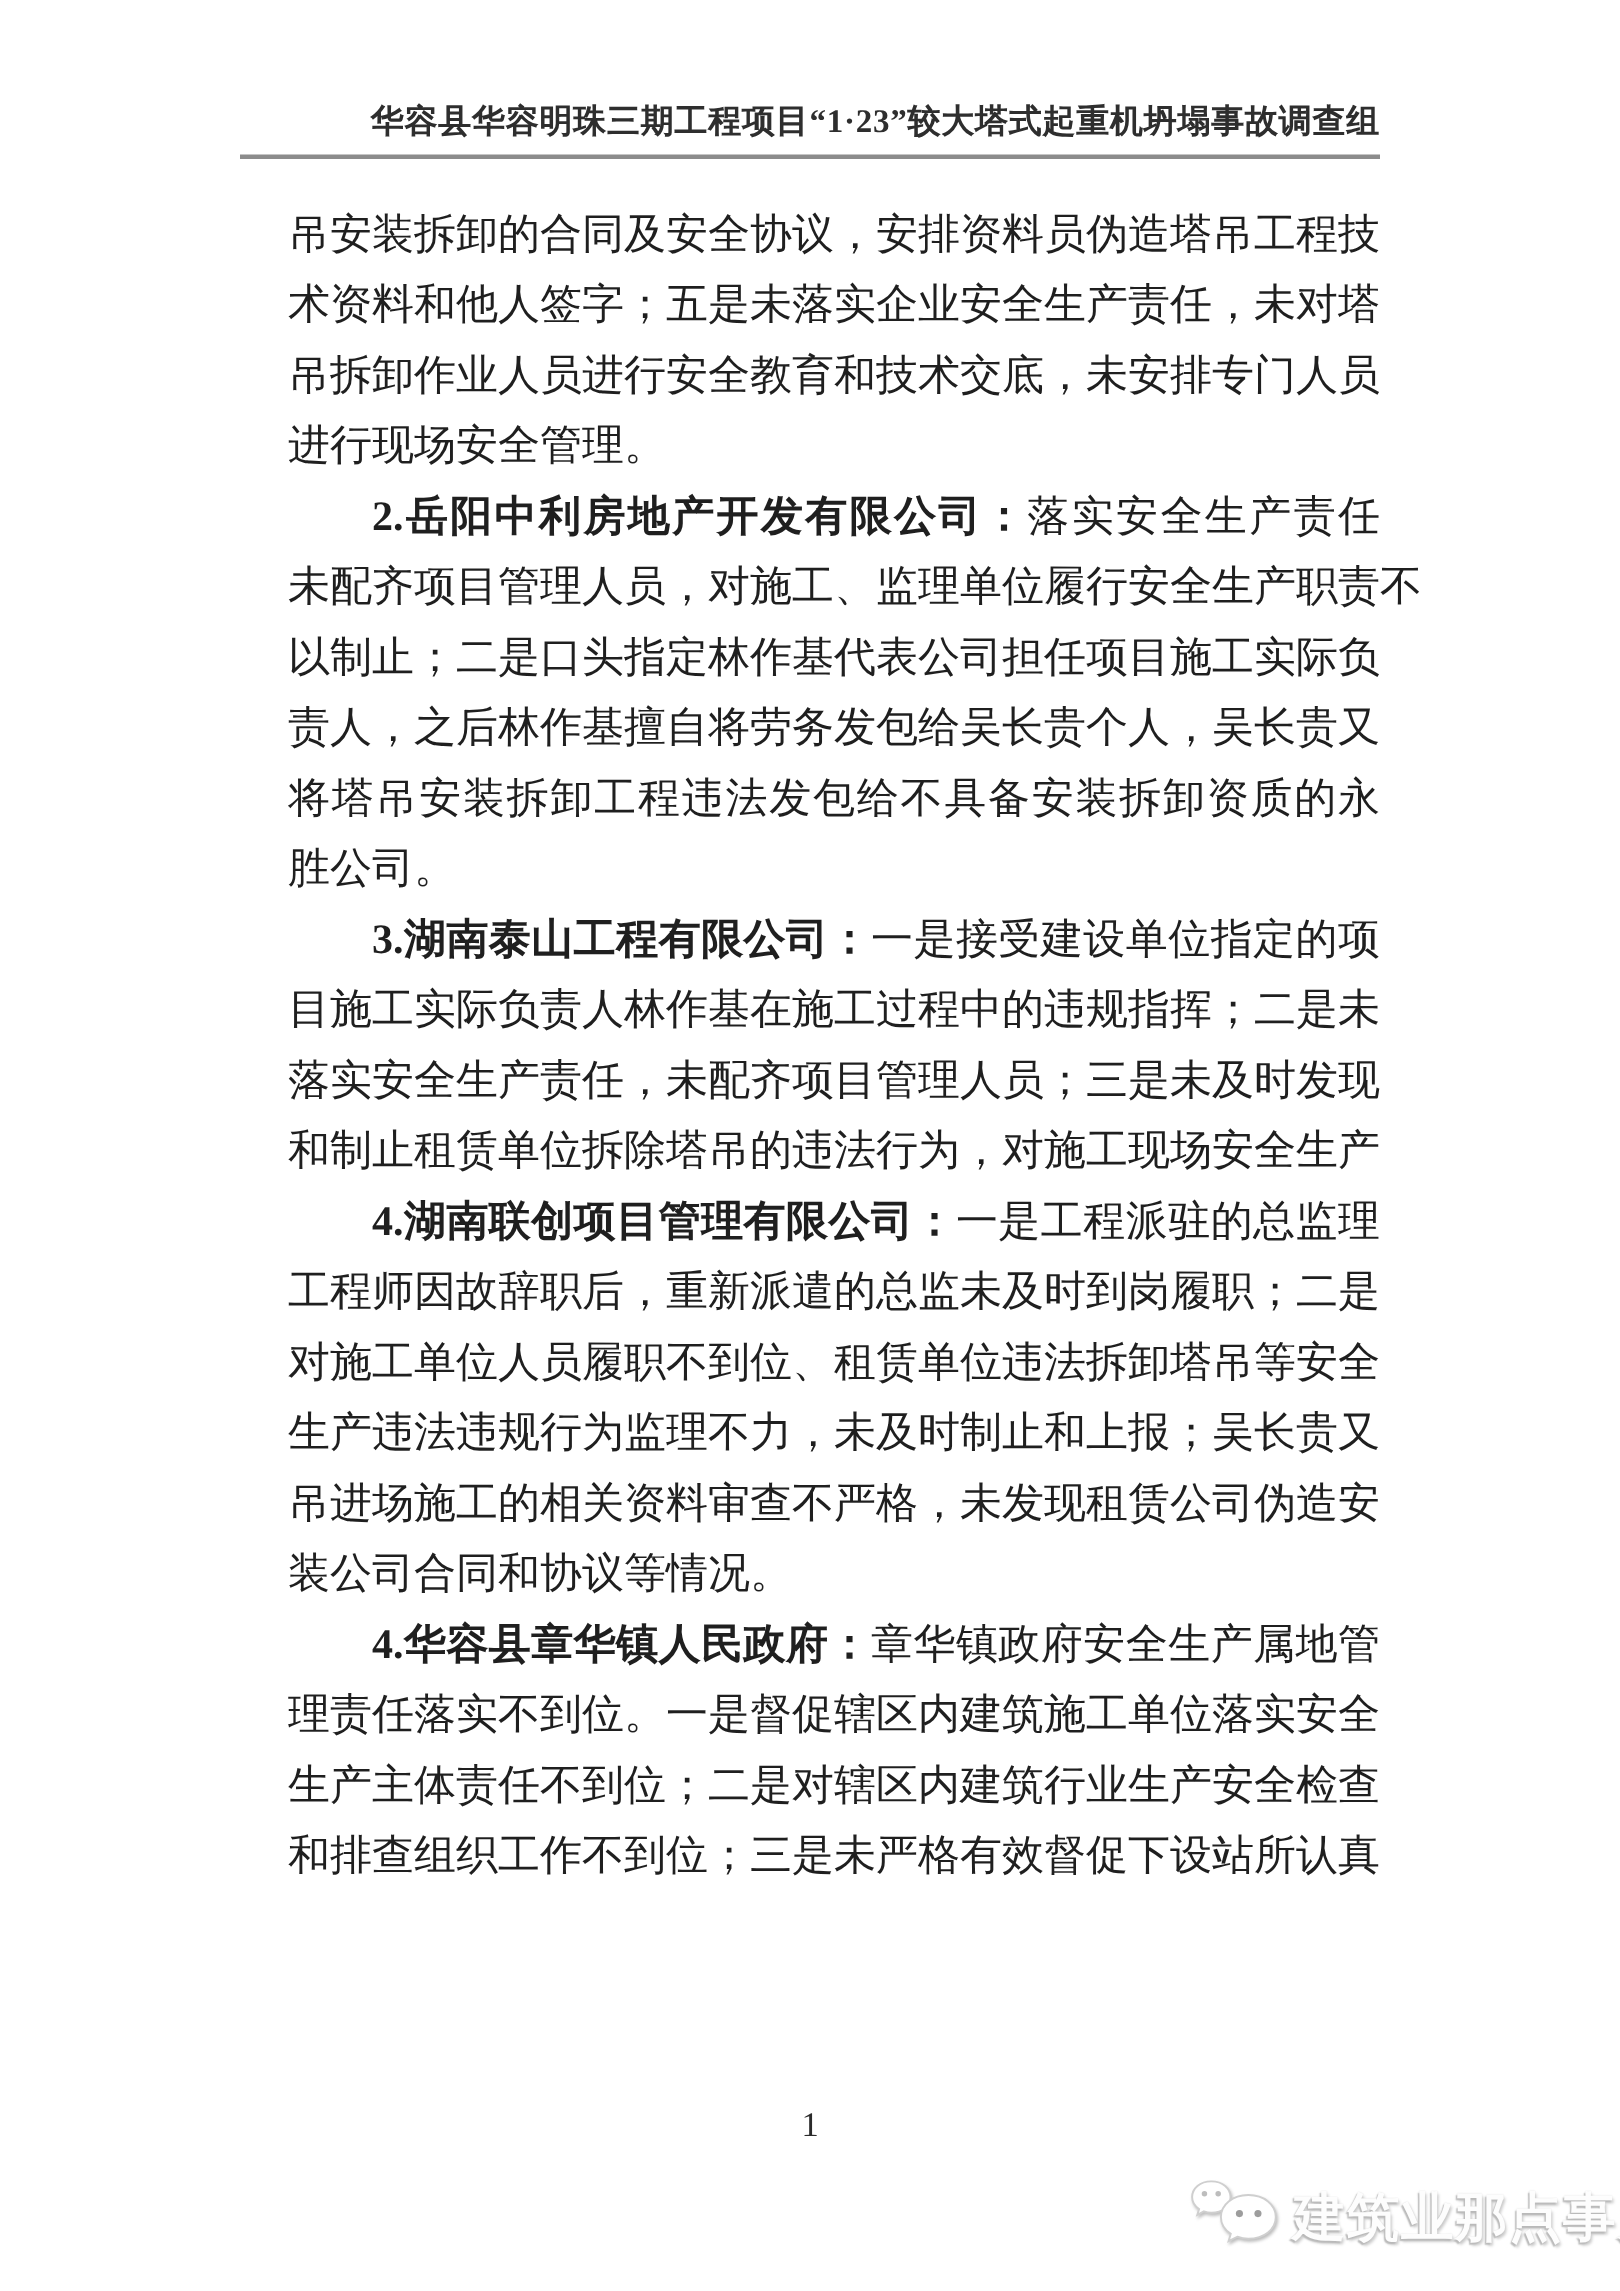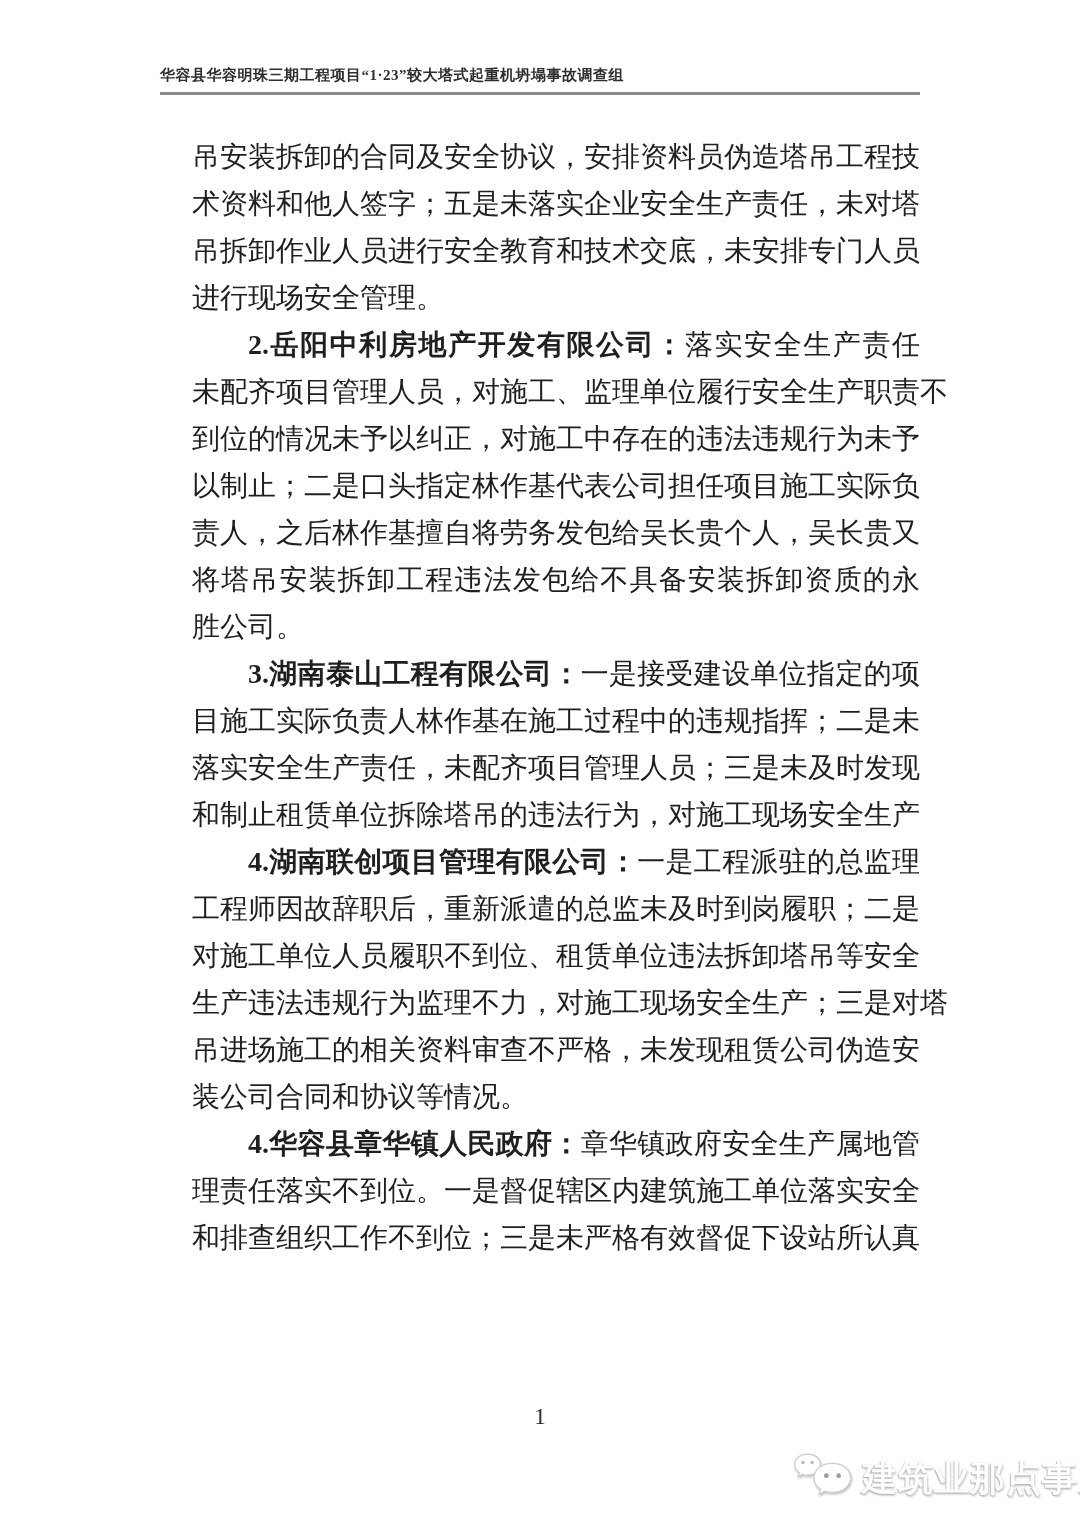--- a/index.html
+++ b/index.html
@@ -10,21 +10,22 @@
     background: #ffffff;
     overflow: hidden;
     font-family: "Liberation Serif", "DejaVu Serif", serif;
   }
   
   .hdr {
     position: absolute;
     left: 160px;
     top: 66px;
     width: 760px;
-    font-size: 15px;
+    text-align: right;
+    font-size: 22px;
     font-weight: 600;
     letter-spacing: 0.5px;
     color: #2e2e2e;
     padding-bottom: 7px;
     border-bottom: 3px solid #8c8c8c;
   }
   
   .doc-body {
     position: absolute;
     left: 160px;
@@ -86,40 +87,40 @@
 
   <div class="doc-body">
 
     <div class="line"><span>吊安装拆卸的合同及安全协议，安排资料员伪造塔吊工程技</span></div>
     <div class="line"><span>术资料和他人签字；五是未落实企业安全生产责任，未对塔</span></div>
     <div class="line"><span>吊拆卸作业人员进行安全教育和技术交底，未安排专门人员</span></div>
     <div class="line last"><span>进行现场安全管理。</span></div>
 
     <div class="line ind"><b class="lead">2.岳阳中利房地产开发有限公司：</b><span>落实安全生产责任</span></div>
     <div class="line"><span>未配齐项目管理人员，对施工、监理单位履行安全生产职责不</span></div>
-    <div class="line"><span>到位的情况未予以纠正，对施工中存在的违法违规行为未予</span></div>
     <div class="line"><span>以制止；二是口头指定林作基代表公司担任项目施工实际负</span></div>
     <div class="line"><span>责人，之后林作基擅自将劳务发包给吴长贵个人，吴长贵又</span></div>
     <div class="line"><span>将塔吊安装拆卸工程违法发包给不具备安装拆卸资质的永</span></div>
     <div class="line last"><span>胜公司。</span></div>
 
     <div class="line ind"><b class="lead">3.湖南泰山工程有限公司：</b><span>一是接受建设单位指定的项</span></div>
     <div class="line"><span>目施工实际负责人林作基在施工过程中的违规指挥；二是未</span></div>
     <div class="line"><span>落实安全生产责任，未配齐项目管理人员；三是未及时发现</span></div>
     <div class="line"><span>和制止租赁单位拆除塔吊的违法行为，对施工现场安全生产</span></div>
 
     <div class="line ind"><b class="lead">4.湖南联创项目管理有限公司：</b><span>一是工程派驻的总监理</span></div>
     <div class="line"><span>工程师因故辞职后，重新派遣的总监未及时到岗履职；二是</span></div>
     <div class="line"><span>对施工单位人员履职不到位、租赁单位违法拆卸塔吊等安全</span></div>
-    <div class="line"><span>生产违法违规行为监理不力，对施工现场安全生产；三是对塔</span></div>
+    <div class="line"><span>生产违法违规行为监理不力，未及时制止和上报；吴长贵又</span></div>
     <div class="line"><span>吊进场施工的相关资料审查不严格，未发现租赁公司伪造安</span></div>
     <div class="line last"><span>装公司合同和协议等情况。</span></div>
 
     <div class="line ind"><b class="lead">4.华容县章华镇人民政府：</b><span>章华镇政府安全生产属地管</span></div>
     <div class="line"><span>理责任落实不到位。一是督促辖区内建筑施工单位落实安全</span></div>
+    <div class="line"><span>生产主体责任不到位；二是对辖区内建筑行业生产安全检查</span></div>
     <div class="line"><span>和排查组织工作不到位；三是未严格有效督促下设站所认真</span></div>
   </div>
 
   <div class="footer">
     <span>1</span>
   </div>
 
   <div class="wm">
     <span class="wm-icon">
       <svg viewBox="0 0 70 60" width="64" height="56" xmlns="http://www.w3.org/2000/svg">

